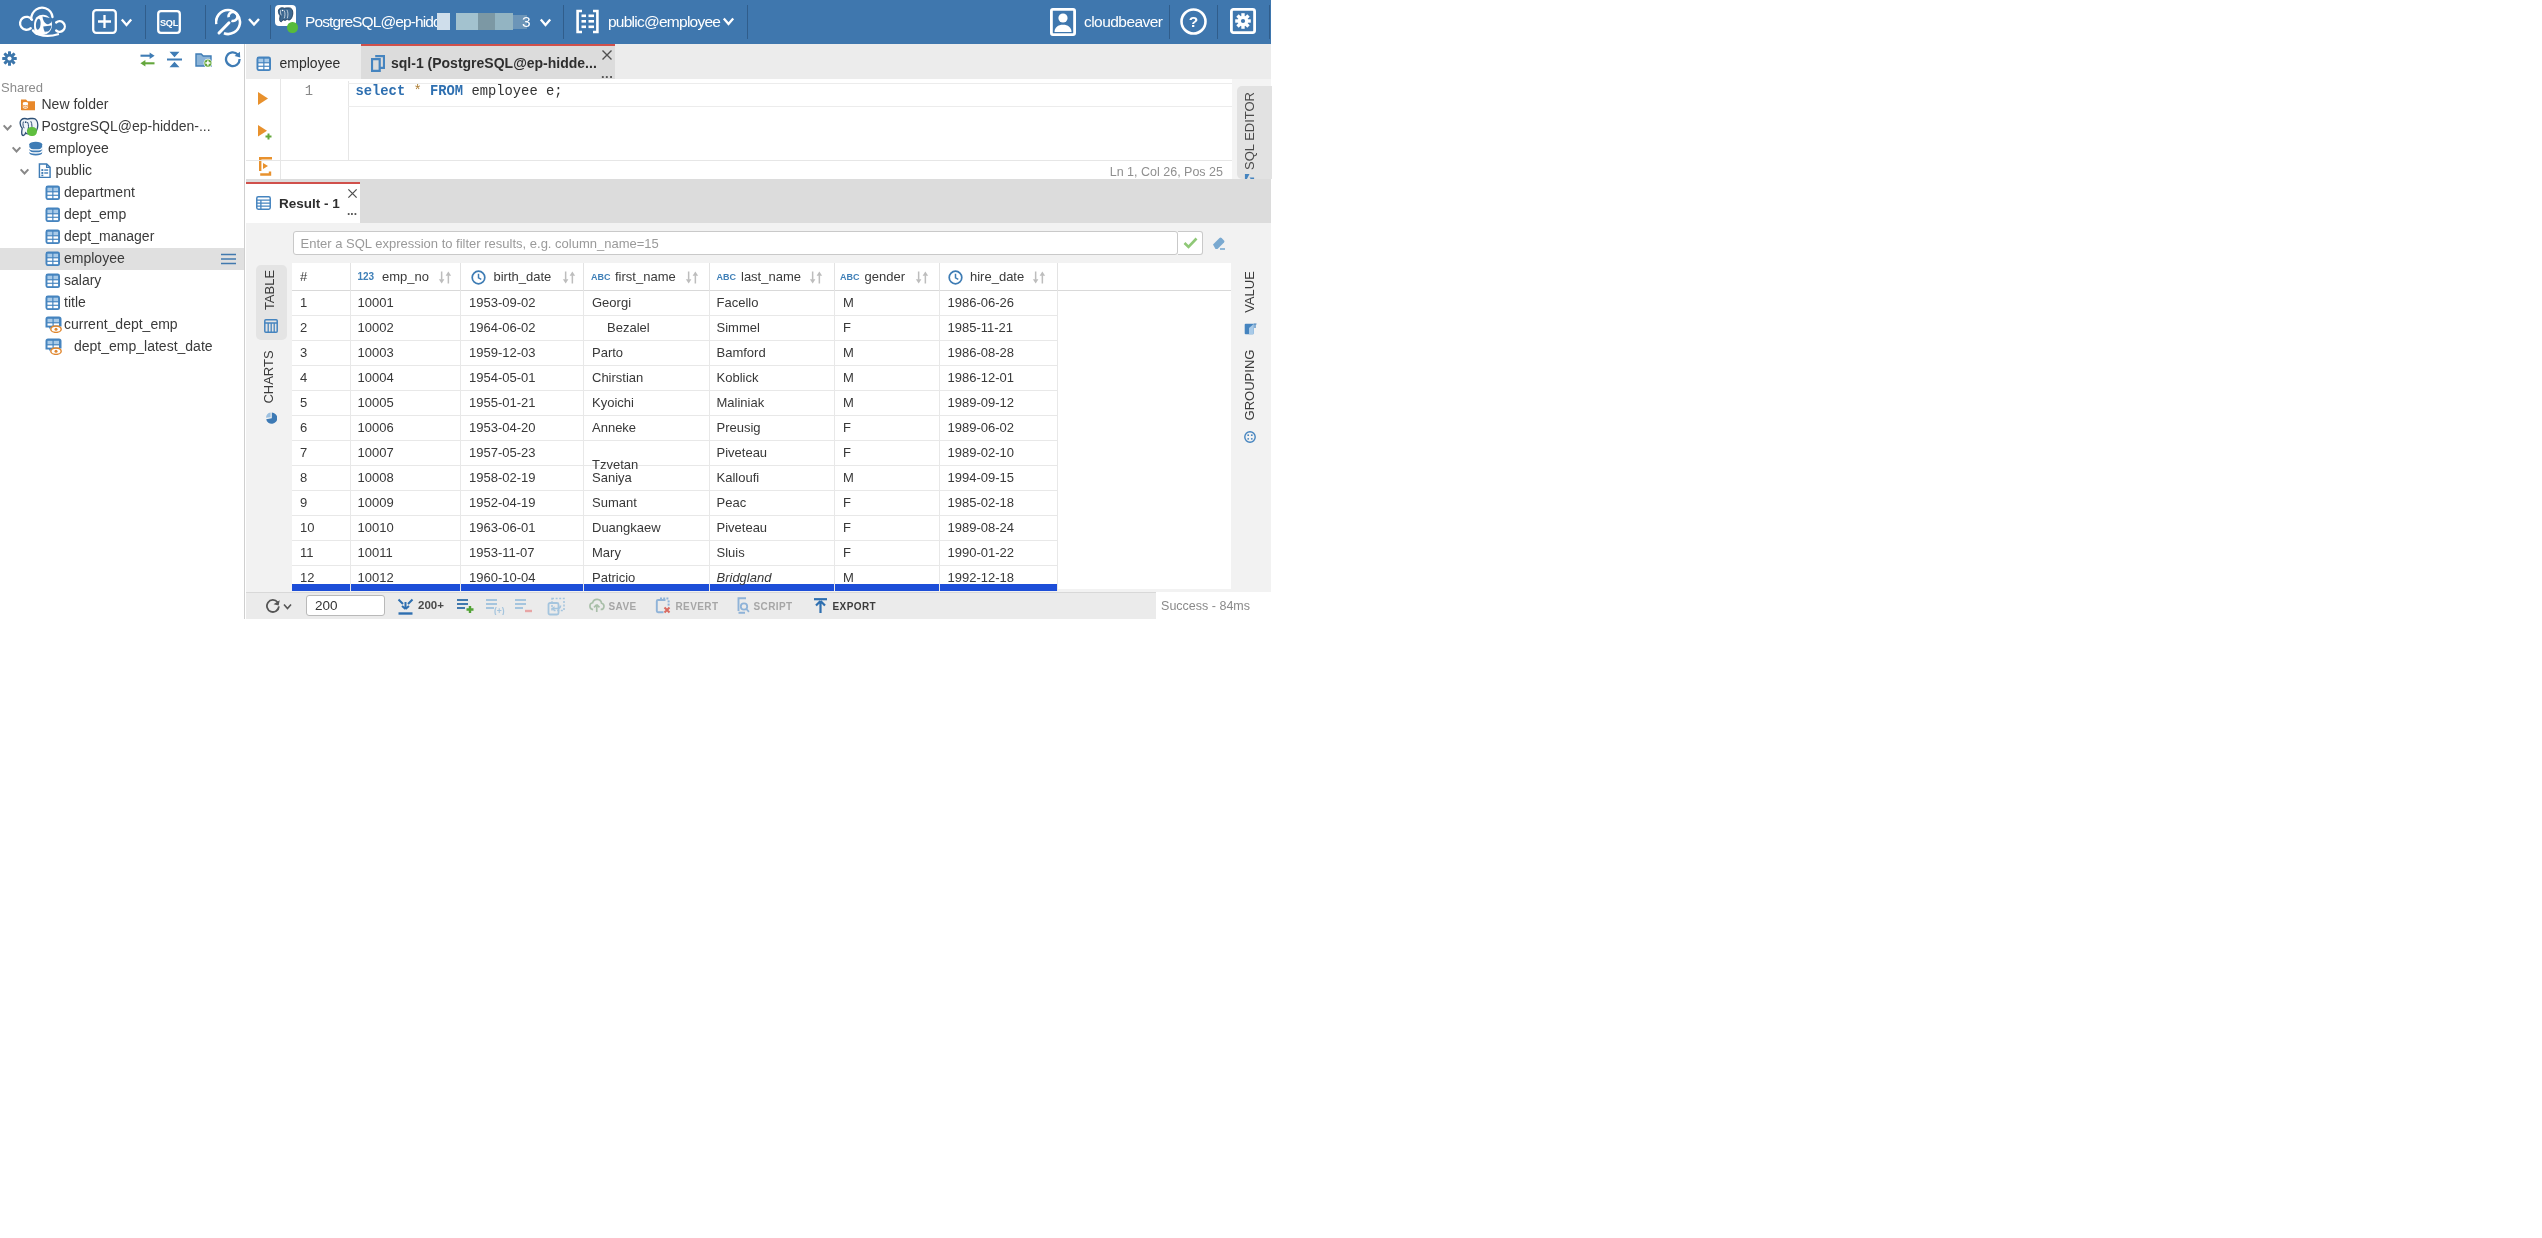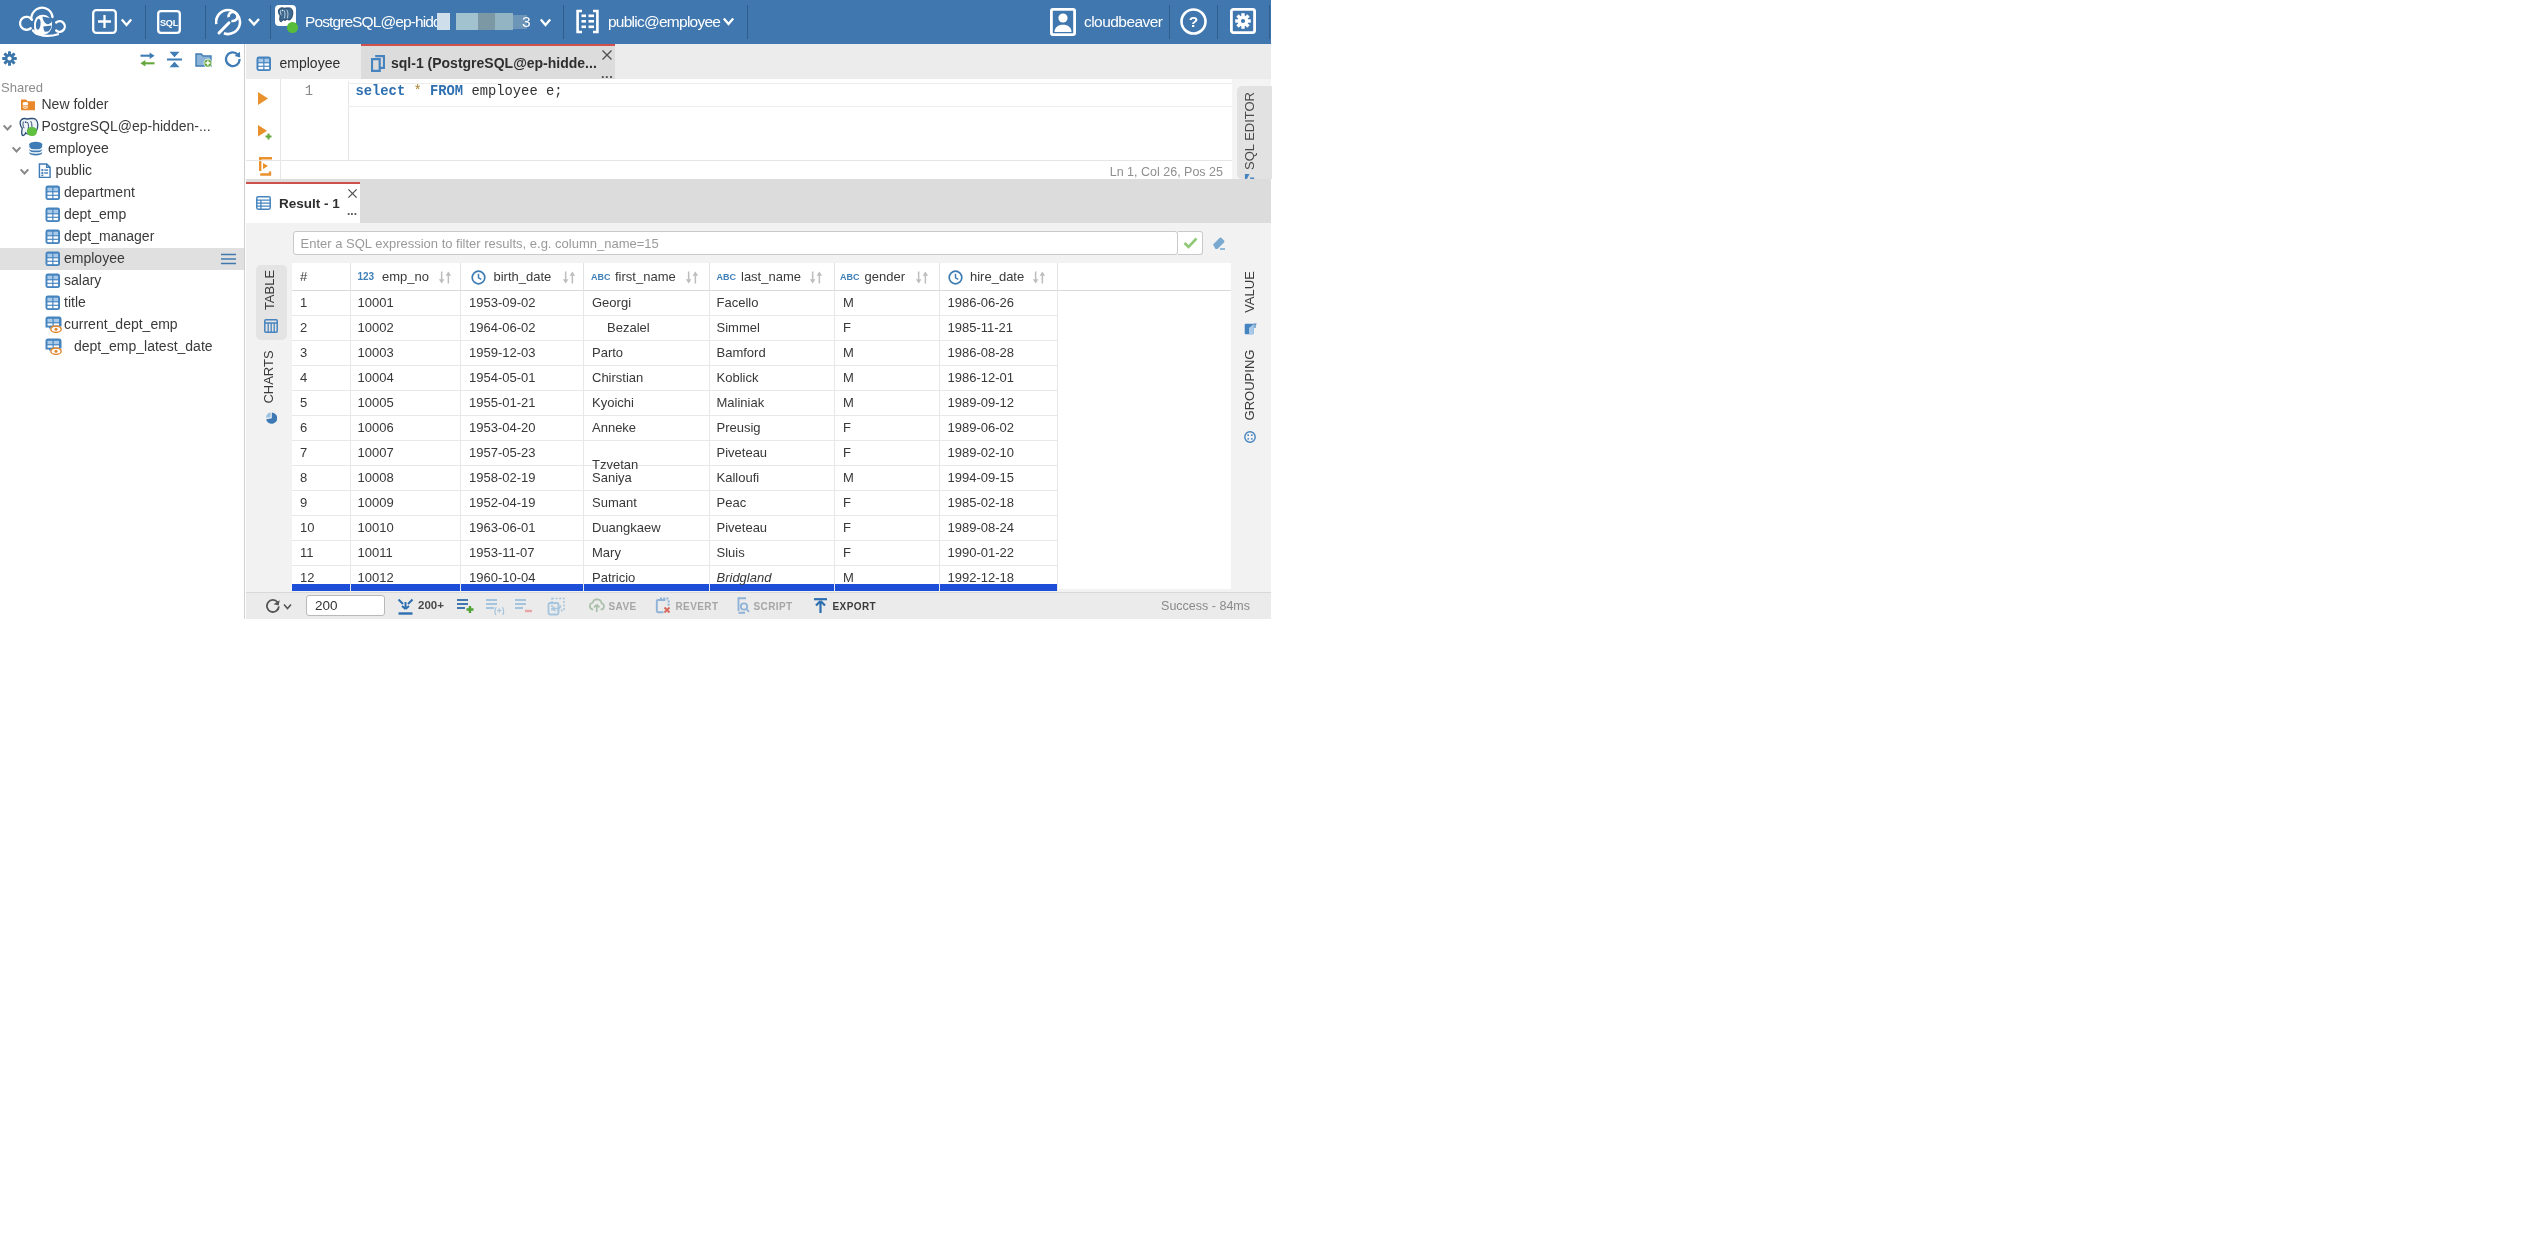--- a/index.html
+++ b/index.html
@@ -9,21 +9,21 @@
 .tsep { position:absolute; top:5px; height:34px; width:1px; background:rgba(20,45,75,0.35); }
 .wtxt { color:#fff; font-size:15.5px; letter-spacing:-0.55px; }
 #sidebar { position:absolute; left:0; top:44px; width:245px; height:575px; background:#fff; border-right:1px solid #cfcfcf; }
 #tabbar { position:absolute; left:246px; top:44px; width:1025px; height:34.5px; background:#ececec; }
 #editor { position:absolute; left:246px; top:78.5px; width:985.5px; height:100px; background:#fff; }
 #rightstrip1 { position:absolute; left:1231.5px; top:78.5px; width:39.5px; height:100px; background:#f4f4f4; }
 #resultbar { position:absolute; left:246px; top:178.5px; width:1025px; height:44.3px; background:#dcdcdc; }
 #filterrow { position:absolute; left:246px; top:222.8px; width:1025px; height:40.2px; background:#f2f2f2; }
 #gridzone { position:absolute; left:246px; top:263px; width:1025px; height:328.5px; background:#f2f2f2; }
 #gridbox { position:absolute; left:45.5px; top:0px; width:939px; height:326px; background:#fff; }
-#toolbar { position:absolute; left:246px; top:591.5px; width:1025px; height:27.5px; background:#ebebeb; border-top:1px solid #d8d8d8; }
+#toolbar { position:absolute; left:246px; top:591.5px; width:910px; height:27.5px; background:#ebebeb; border-top:1px solid #d8d8d8; }
 .treerow { position:absolute; left:0; width:245px; height:22px; }
 .treerow .lbl { position:absolute; top:2.5px; font-size:14px; color:#3a3a3a; white-space:nowrap; }
 .cell { position:absolute; font-size:13px; color:#383838; white-space:nowrap; }
 .hdrlbl { font-size:13px; color:#3a3a3a; }
 .vtext { position:absolute; transform:rotate(-90deg); transform-origin:center; white-space:nowrap; }
 </style>
 </head>
 <body>
 <div id="topbar">
 

